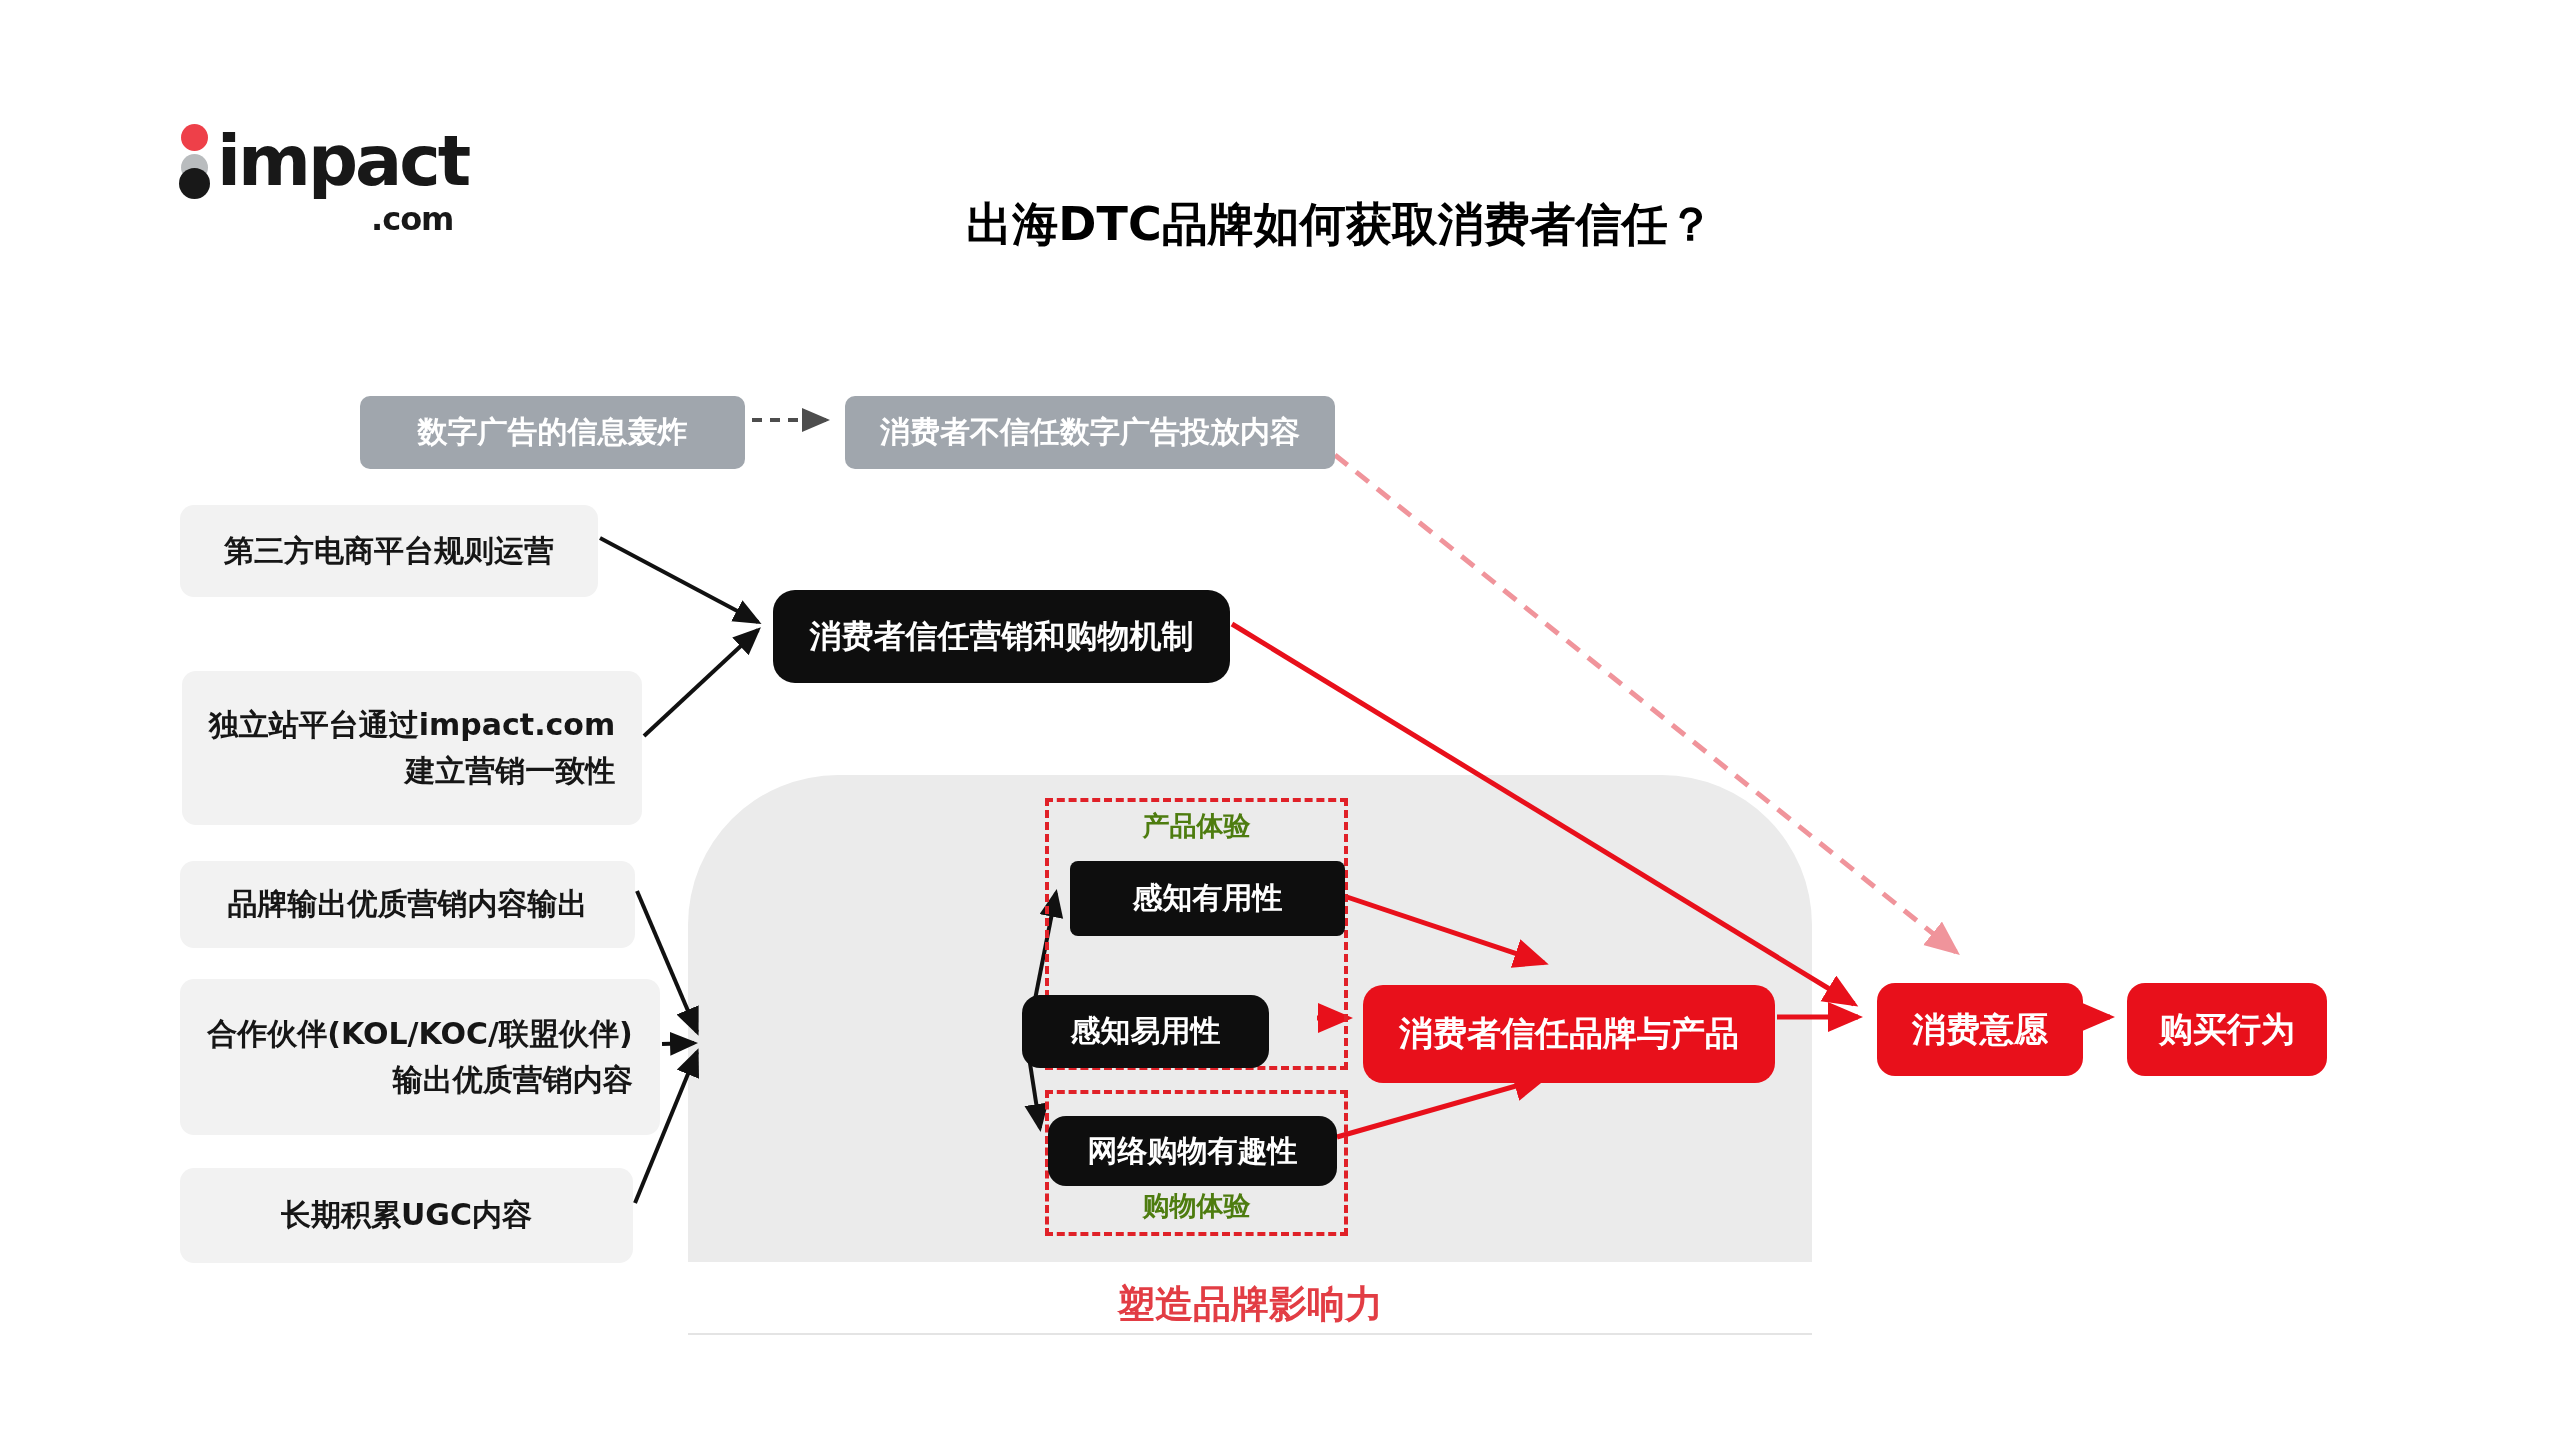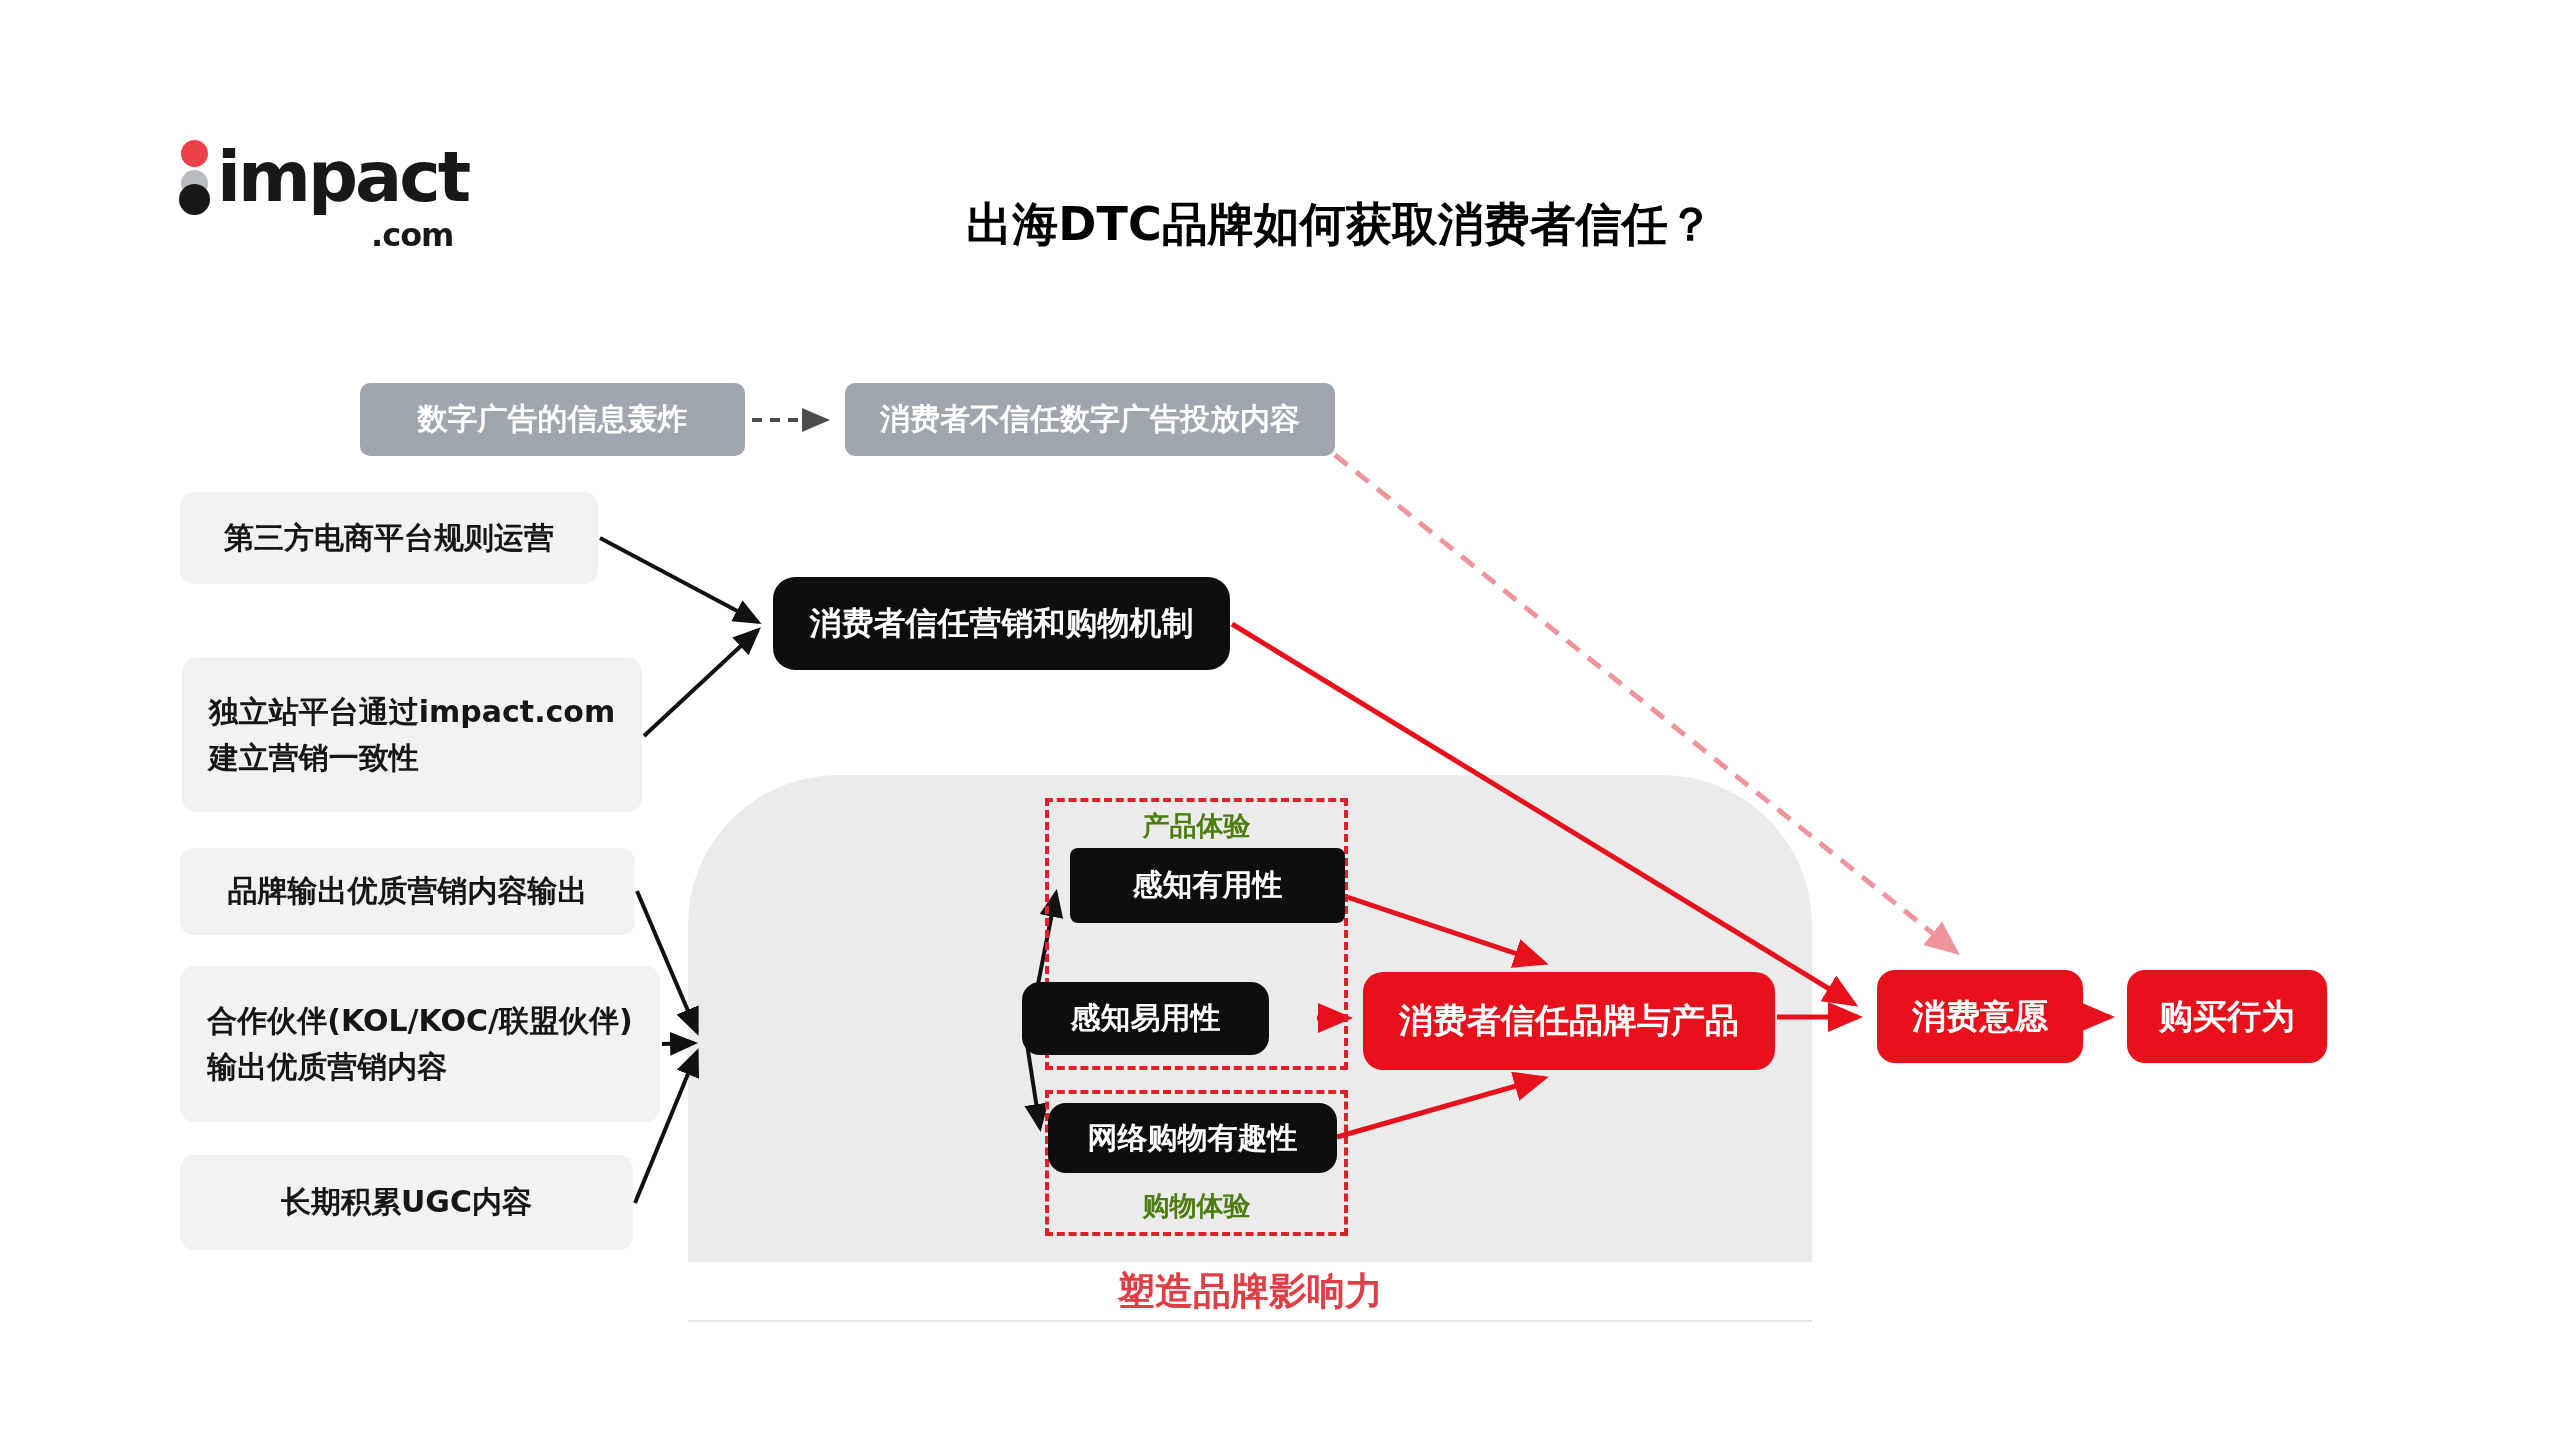--- a/index.html
+++ b/index.html
@@ -1,25 +1,25 @@
 <!DOCTYPE html>
 <html><head>
 <meta charset="utf-8">
 <style>
   html,body{margin:0;padding:0;background:#ffffff;}
   #canvas{
     position:relative;width:2560px;height:1440px;overflow:hidden;background:#ffffff;
     font-family:"DejaVu Sans","Liberation Sans",sans-serif;
   }
   .abs{position:absolute;}
-  .center-flex{display:flex;align-items:center;justify-content:center;text-align:left;}
+  .center-flex{display:flex;align-items:center;justify-content:center;text-align:right;margin-top:13px;}
   .preline{white-space:pre-line;}
 
   
-  #logo{left:175px;top:134px;width:330px;height:130px;}
+  #logo{left:175px;top:118px;width:330px;height:130px;}
   .dot{position:absolute;border-radius:50%;}
   .dot-red{left:6px;top:6px;width:27px;height:27px;background:#ee4049;}
   .dot-gray{left:6px;top:36px;width:27px;height:27px;background:#b9bcbe;}
   .dot-black{left:4px;top:50px;width:31px;height:31px;background:#181818;}
   .wordmark{position:absolute;left:42px;top:8px;font-size:70px;line-height:1;font-weight:800;color:#181818;letter-spacing:-3px;}
   .tld{position:absolute;left:196px;top:82px;font-size:32px;font-weight:800;color:#181818;letter-spacing:-1px;}
 
   
   #title{left:840px;top:194px;width:1000px;font-size:46px;font-weight:800;color:#000;text-align:center;}
 

